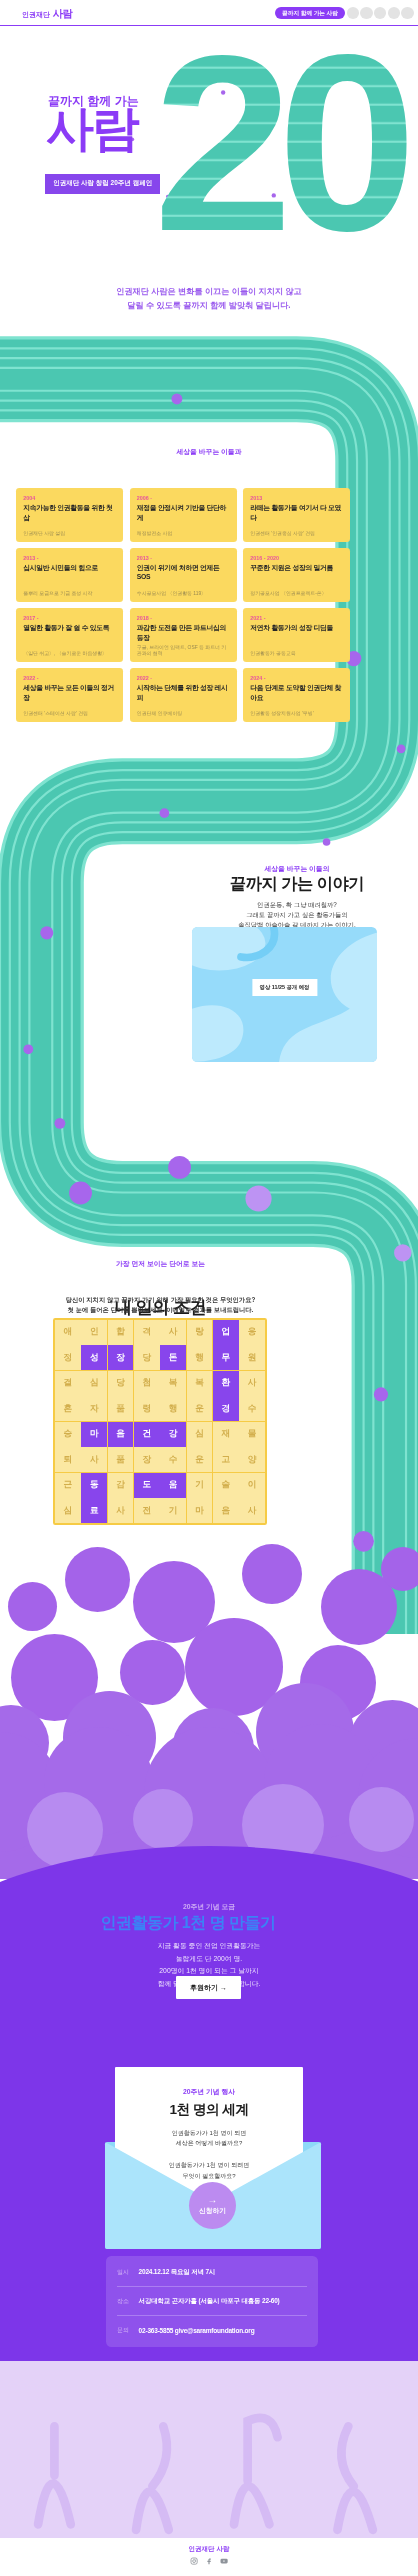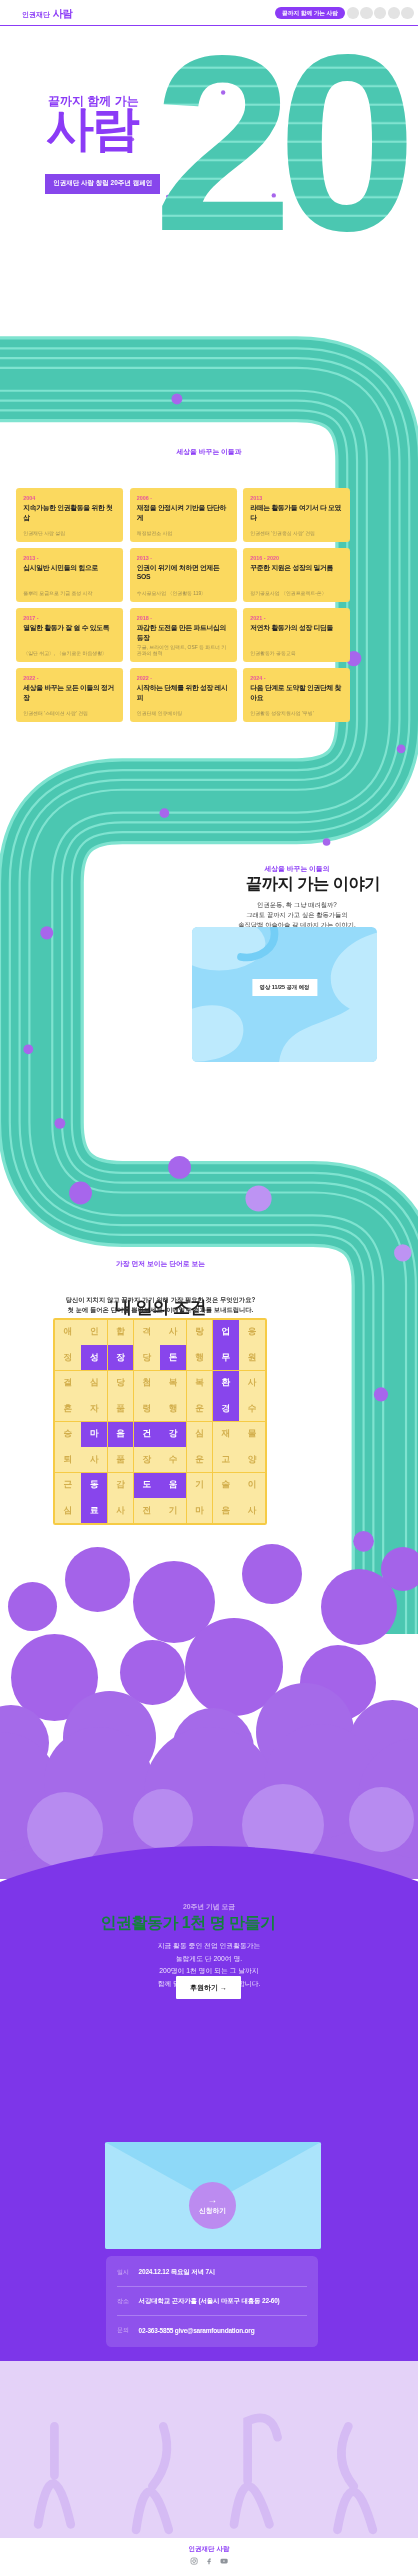--- a/index.html
+++ b/index.html
@@ -38,42 +38,42 @@
   .hist-eyebrow{left:0;top:447px;width:418px;z-index:3;}
   .hist-title{left:0;top:458px;width:418px;z-index:3;}
   .hgrid{left:16.3px;top:488px;width:333px;display:grid;grid-template-columns:repeat(3,107px);grid-auto-rows:54px;gap:6px 6.5px;z-index:3;}
   .hcard{background:#FBD95F;border-radius:3.3px;padding:6.5px 7px;display:flex;flex-direction:column;overflow:hidden;position:relative;}
   .hcard .yr{font-size:5.4px;font-weight:bold;color:#E8559C;}
   .hcard .tt{font-size:6.8px;font-weight:bold;color:#262626;margin-top:2.7px;letter-spacing:-0.3px;}
   .hcard .ds{font-size:4.9px;color:#9A8A50;margin-top:auto;}
 
   
   .story-eyebrow{left:196px;top:864px;width:202px;z-index:3;}
-  .story-title{left:212px;top:873px;width:202px;z-index:3;}
+  .story-title{left:196px;top:873px;width:202px;z-index:3;}
   .story-body{left:196px;top:900px;width:202px;font-size:6.3px;color:#333;line-height:1.6;z-index:3;}
   .story-card{left:192px;top:927px;width:185px;height:135px;background:#96DBFA;border-radius:5.4px;overflow:hidden;z-index:3;}
   .story-badge{position:absolute;left:50%;top:52px;transform:translateX(-50%);background:#fff;color:#222;
     font-size:5.4px;font-weight:bold;padding:4.9px 7.6px;white-space:nowrap;}
 
   
   .puz-eyebrow{left:30px;top:1259px;width:261px;z-index:3;}
   .puz-title{left:30px;top:1296px;width:261px;z-index:3;}
   .puz-body{left:30px;top:1295px;width:261px;font-size:6.3px;font-weight:bold;color:#333;line-height:1.6;z-index:3;}
   .pgrid{left:53px;top:1318px;width:214px;height:207px;background:#F6CB45;border:2.7px solid #F6CB45;border-radius:2.2px;
     display:grid;grid-template-columns:repeat(8,1fr);grid-auto-rows:1fr;gap:0.5px;z-index:3;}
   .pcell{background:#FBE8A2;display:flex;align-items:center;justify-content:center;
     font-size:8.7px;font-weight:bold;color:#D2AE4C;}
   .pcell.hl{background:#8845EC;color:#fff;}
 
   
   .cloud{position:absolute;border-radius:50%;z-index:4;}
   .dome{position:absolute;left:-136px;top:1846px;width:691px;height:516px;background:#7D36E9;
     border-radius:50% 50% 0 0 / 34% 34% 0 0;z-index:4;}
   .don-eyebrow{left:0;top:1902px;width:418px;color:#CDA9F5;z-index:5;}
-  .don-title{left:0;top:1913px;width:376px;font-size:16px;font-weight:900;color:#15803d;letter-spacing:-0.5px;z-index:5;}
+  .don-title{left:0;top:1913px;width:376px;font-size:16px;font-weight:900;color:#3b82f6;letter-spacing:-0.5px;z-index:5;}
   .don-body{left:0;top:1940px;width:418px;font-size:6.8px;color:#F0E6FD;line-height:1.85;z-index:5;}
   .don-btn{left:176px;top:1976px;width:65px;height:23px;background:#fff;border:none;border-radius:1.1px;
     font-size:7px;font-weight:bold;color:#222;z-index:5;}
 
   
   .letter{left:115px;top:2067px;width:188px;height:159px;background:#fff;border-radius:1.1px;z-index:5;}
   .letter .eyebrow{margin-top:19.6px;}
   .letter .lt{font-size:13.6px;font-weight:900;color:#1c1c1c;margin-top:4.4px;letter-spacing:-0.5px;}
   .letter .lb{font-size:6px;color:#3a3a3a;line-height:1.8;margin-top:8.7px;}
   .env-back{left:105px;top:2142px;width:216px;height:107px;background:#8ED9F8;border-radius:2.2px;z-index:4;}
@@ -157,20 +157,22 @@
   <svg id="numeralSvg" width="257" height="191" viewBox="0 0 472 350">
     <defs>
       <pattern id="trackPattern" width="10" height="34" patternUnits="userSpaceOnUse">
         <rect width="10" height="34" fill="#4BC7B1"></rect>
         <rect y="30" width="10" height="4" fill="#7FE3D0"></rect>
       </pattern>
     </defs>
     <text id="numeralText" x="-14" y="330" font-size="460" font-weight="bold" letter-spacing="-28" fill="url(#trackPattern)">20</text>
   </svg>
 
+  <div class="abs intro2 center preline">인권재단 사람은 변화를 이끄는 이들이 지치지 않고
+달릴 수 있도록 끝까지 함께 발맞춰 달립니다.</div>
 
   <div class="abs hist-eyebrow center eyebrow">세상을 바꾸는 이들과</div>
   <div class="abs hgrid">
       <div class="hcard">
         <div class="yr">2004</div>
         <div class="tt">지속가능한 인권활동을 위한 첫 삽</div>
         <div class="ds">인권재단 사람 설립</div>
       </div>
       <div class="hcard">
         <div class="yr">2006 -</div>
@@ -345,20 +347,33 @@
 
   <div class="abs don-eyebrow center eyebrow">20주년 기념 모금</div>
   <div class="abs don-title center">인권활동가 1천 명 만들기</div>
   <div class="abs don-body center preline">지금 활동 중인 전업 인권활동가는
 놀랍게도 단 200여 명.
 200명이 1천 명이 되는 그 날까지
 함께 달릴 러닝메이트를 구합니다.</div>
   <button class="abs don-btn">후원하기 →</button>
 
   <div class="abs env-back"></div>
+  <div class="abs letter center">
+    <div class="eyebrow">20주년 기념 행사</div>
+    <div class="lt">1천 명의 세계</div>
+    <div class="lb preline">인권활동가가 1천 명이 되면
+세상은 어떻게 바뀔까요?
+
+인권활동가가 1천 명이 되려면
+무엇이 필요할까요?
+
+세상을 바꾸는 고민의 장에
+우리와 끝까지 함께 갈 사람,
+당신을 초대합니다.</div>
+  </div>
   <div class="abs env-front"></div>
   <button class="abs apply-btn">
     <span class="arr">→</span>
     <span class="lbl">신청하기</span>
   </button>
   <div class="abs info-panel">
       <div class="info-row">
         <div class="lb">일시</div>
         <div class="vl">2024.12.12 목요일 저녁 7시</div>
       </div>

